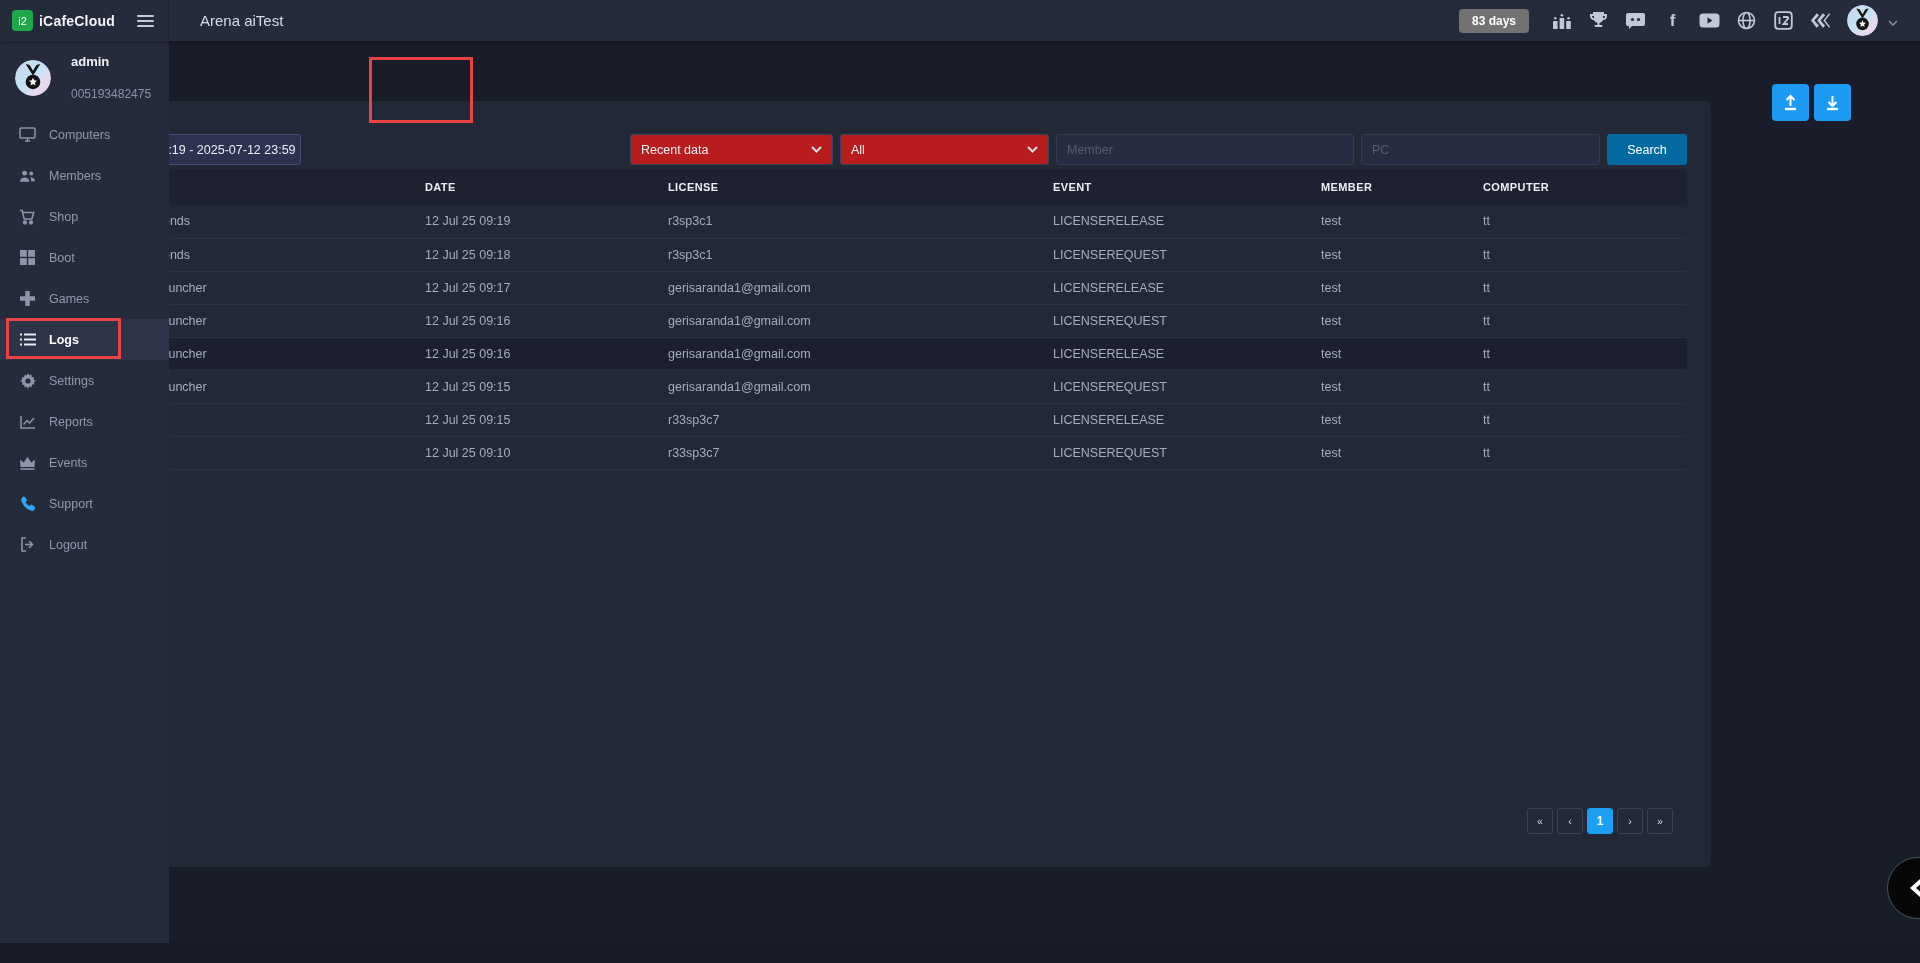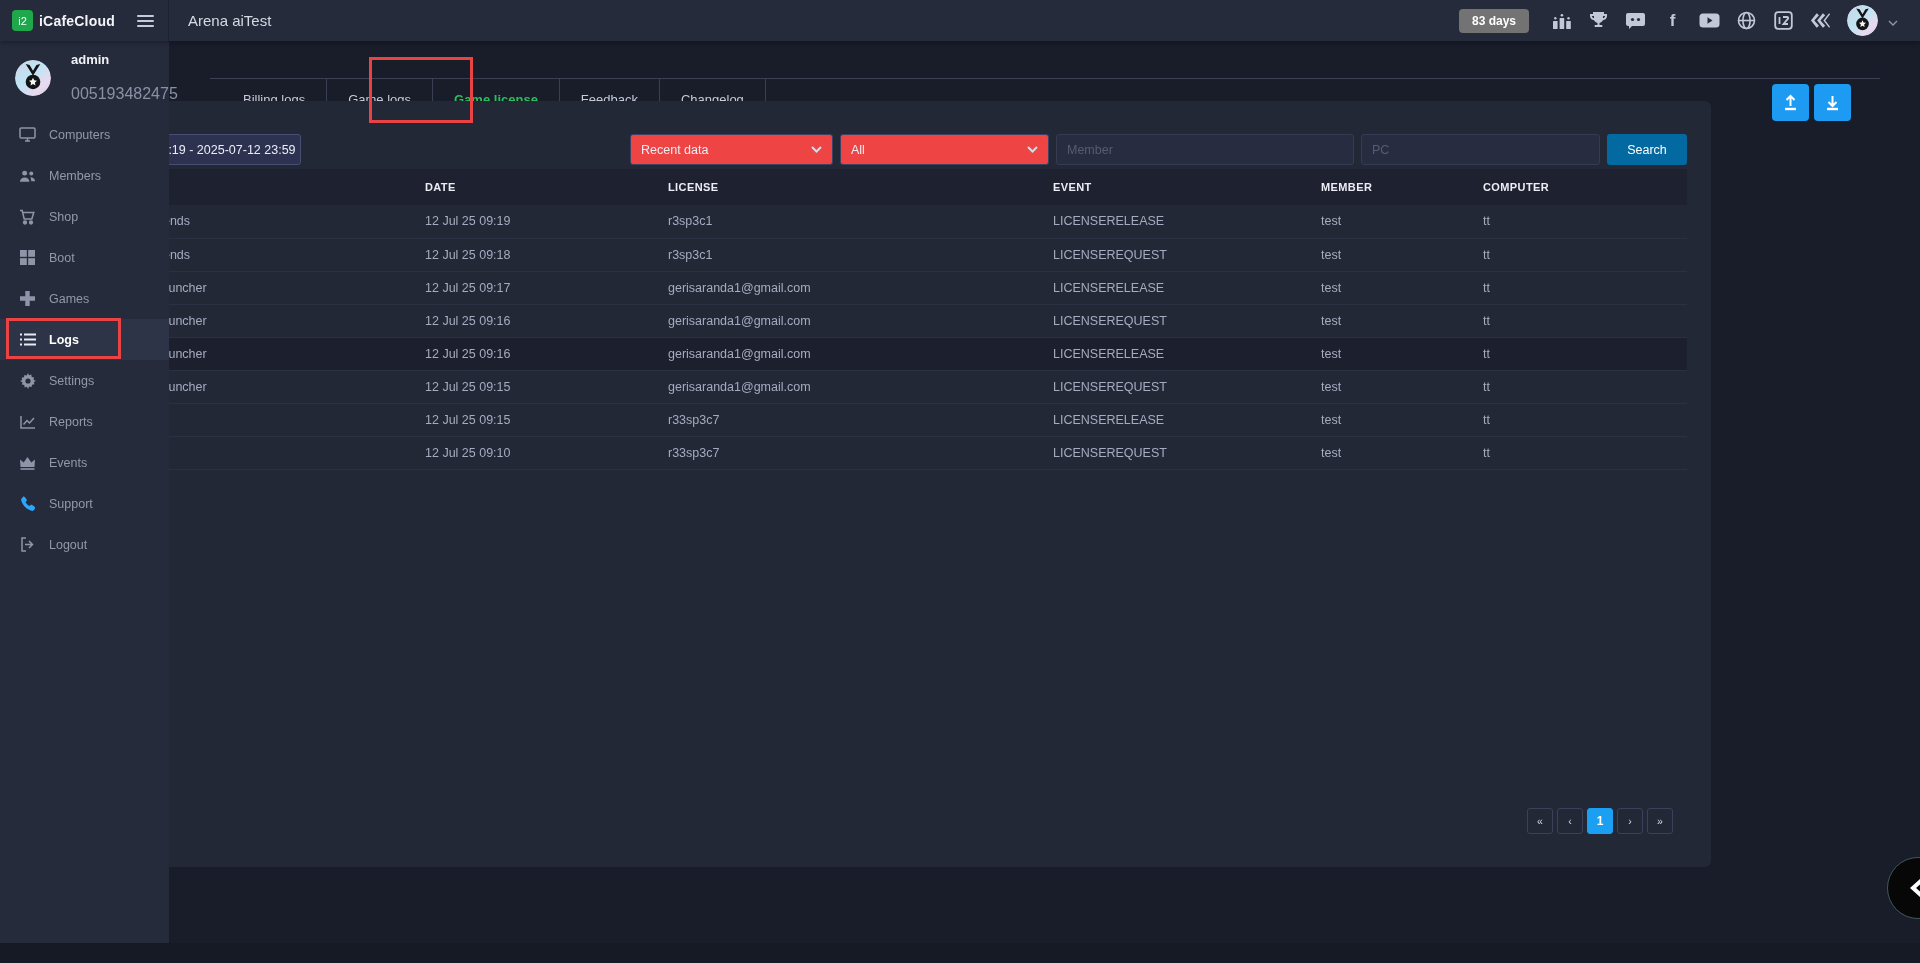--- a/index.html
+++ b/index.html
@@ -23,21 +23,21 @@
   }
   .logo { display:flex; align-items:center; gap:6px; }
   .logo-mark {
     width:21px; height:21px; background:#1fa84b; border-radius:4px;
     display:flex; align-items:center; justify-content:center;
     font-size:11px; font-weight:normal; color:#fff;
   }
   .logo-text { font-size:14px; font-weight:bold; color:#f2f3f7; letter-spacing:.2px; }
   .hamburger { display:flex; flex-direction:column; gap:3px; cursor:pointer; }
   .hamburger span { width:17px; height:2px; background:#c7cbd8; border-radius:1px; }
-  .topbar-title { margin-left:19px; font-size:15px; color:#d6dae3; }
+  .topbar-title { margin-left:31px; font-size:15px; color:#d6dae3; }
   .topbar-right { margin-left:auto; display:flex; align-items:center; gap:16px; padding-right:22px; }
   .days-badge {
     background:#737373; color:#fff; font-size:12px; font-weight:bold;
     padding:5px 13px; border-radius:4px; cursor:pointer; margin-right:6px;
   }
   .tb-icon { width:21px; height:21px; display:flex; align-items:center; justify-content:center; color:#c3c8d6; cursor:pointer; }
   .tb-icon svg { display:block; }
   .fb-glyph { font-size:17px; font-weight:bold; color:#c3c8d6; line-height:1; }
   .avatar {
     width:31px; height:31px; border-radius:50%; overflow:hidden; cursor:pointer;
@@ -46,21 +46,21 @@
   .chev-down { margin-left:-6px; color:#8f95a8; cursor:pointer; }
 
   
   .sidebar {
     position:absolute; top:41px; left:0; width:169px; bottom:20px;
     background:#262b3c; z-index:5;
   }
   .user-block { display:flex; align-items:center; gap:20px; padding:14px 24px 14px 15px; height:73px; }
   .user-avatar { width:36px; height:36px; border-radius:50%; overflow:hidden; flex:none; }
   .user-name { font-size:13px; font-weight:bold; color:#f0f2f6; }
-  .user-id { font-size:16px; color:#8b91a5; margin-top:18px; }
+  .user-id { font-size:12px; color:#8b91a5; margin-top:18px; }
   .nav-item {
     height:41px; display:flex; align-items:center; gap:13px;
     padding-left:19px; cursor:pointer; color:#9298ab; font-size:12.5px;
   }
   .nav-item .nicon { width:17px; height:17px; color:#8f95a8; display:flex; align-items:center; justify-content:center; }
   .nav-item.active { background:#2e3447; color:#fff; font-weight:bold; }
   .nav-item.active .nicon { color:#e8eaf0; }
   .nicon-phone { color:#2ba6ff !important; }
 
   
@@ -87,21 +87,21 @@
     background:#232837; border-radius:6px;
   }
   .filters { position:absolute; top:33px; left:24px; right:24px; height:31px; display:flex; align-items:center; }
   .date-input {
     width:224px; height:31px; background:#2d3250; border:1px solid #474d73;
     border-radius:3px; display:flex; align-items:center; padding:0 10px;
     font-size:12.5px; color:#eceef5; cursor:pointer; white-space:nowrap;
   }
   .right-filters { margin-left:auto; display:flex; align-items:center; gap:7px; }
   .select {
-    height:31px; background:#ef4444; border:1px solid #3d4263; border-radius:3px;
+    height:31px; background:#b91c1c; border:1px solid #3d4263; border-radius:3px;
     display:flex; align-items:center; justify-content:space-between;
     padding:0 10px; font-size:12.5px; color:#eceef5; cursor:pointer;
   }
   .select-data { width:203px; }
   .select-event { width:209px; }
   .select svg { flex:none; color:#d8dbe6; }
   .txt-input {
     height:31px; background:#272c40; border:1px solid #363b52; border-radius:3px;
     padding:0 10px; font-size:12.5px; color:#e6e8f0; outline:none;
     font-family:"Liberation Sans", sans-serif;
@@ -366,27 +366,20 @@
       <svg width="16" height="15" viewBox="0 0 16 15" fill="none" stroke="currentColor" stroke-width="1.5">
           <path d="M6 1H2v13h4"></path>
           <path d="M9 4l3.5 3.5L9 11M12.5 7.5H5"></path>
         </svg>
     </span>
     <span>Logout</span>
   </div>
 </nav>
 
 <main class="content">
-  <div class="tabs-wrap">
-    <div class="tab">Billing logs</div>
-    <div class="tab">Game logs</div>
-    <div class="tab active">Game license</div>
-    <div class="tab">Feedback</div>
-    <div class="tab">Changelog</div>
-  </div>
 
   <div class="icon-btn upload">
     <svg width="17" height="17" viewBox="0 0 17 17" fill="none" stroke="#fff" stroke-width="2">
         <path d="M8.5 12V2.5M4.5 6L8.5 2l4 4"></path>
         <path d="M3 15h11" stroke-width="2.4"></path>
       </svg>
   </div>
   <div class="icon-btn download">
     <svg width="17" height="17" viewBox="0 0 17 17" fill="none" stroke="#fff" stroke-width="2">
         <path d="M8.5 2v9.5M4.5 8l4 4 4-4"></path>

